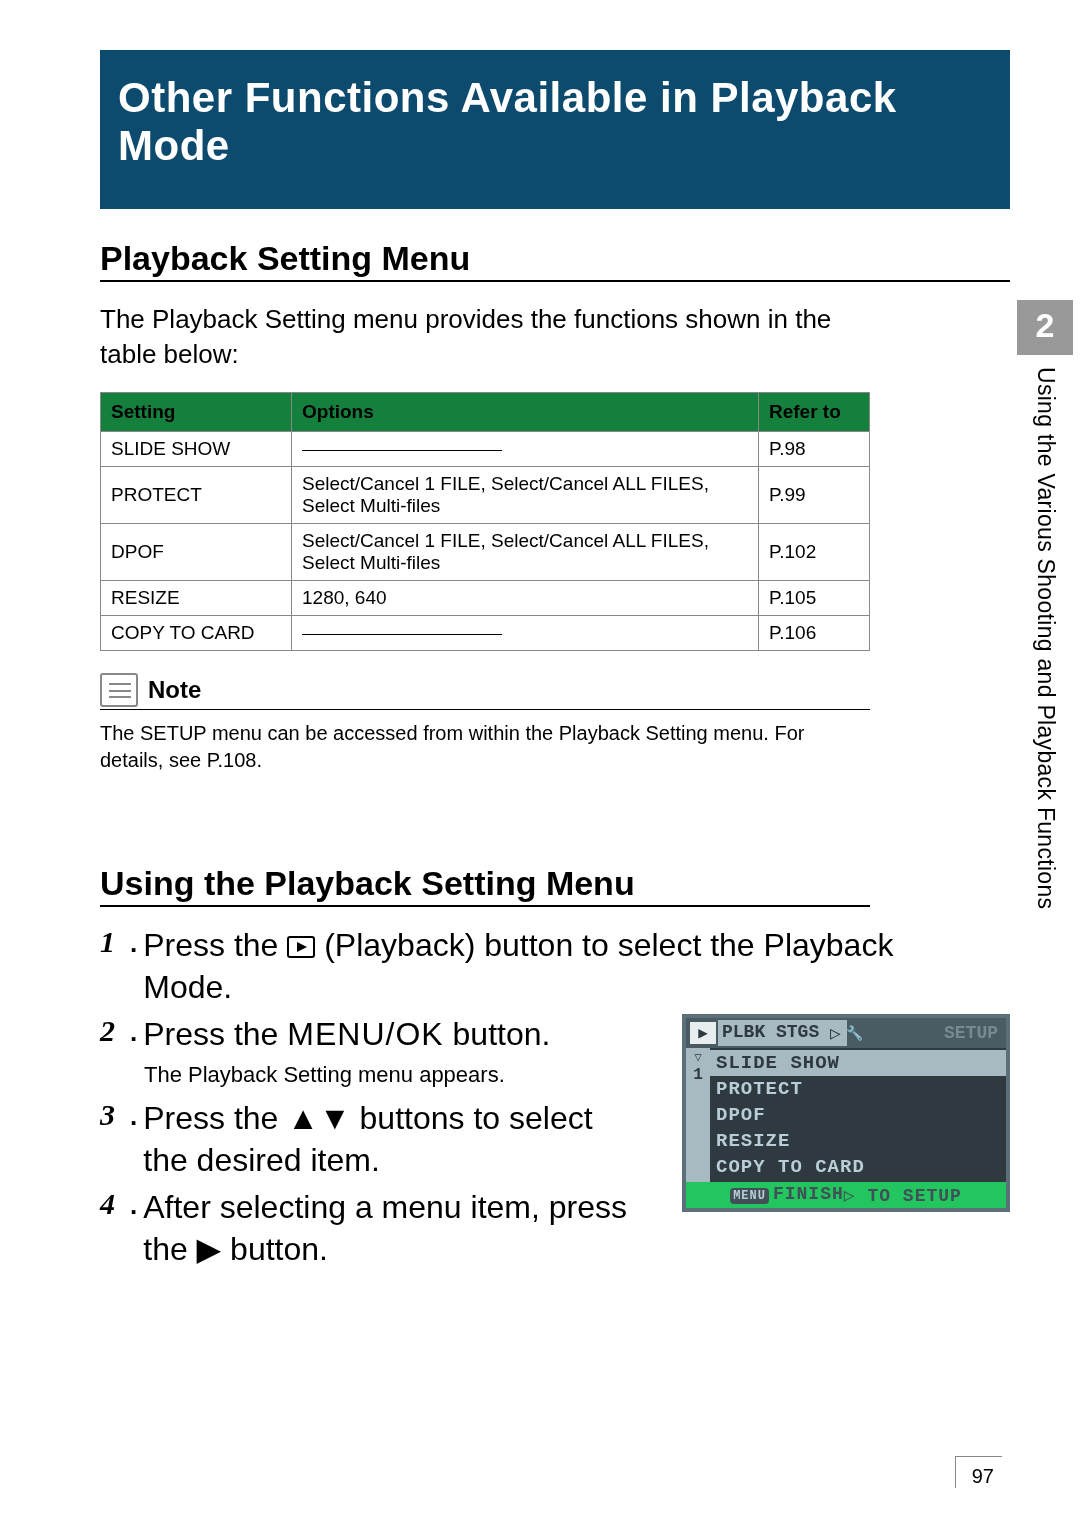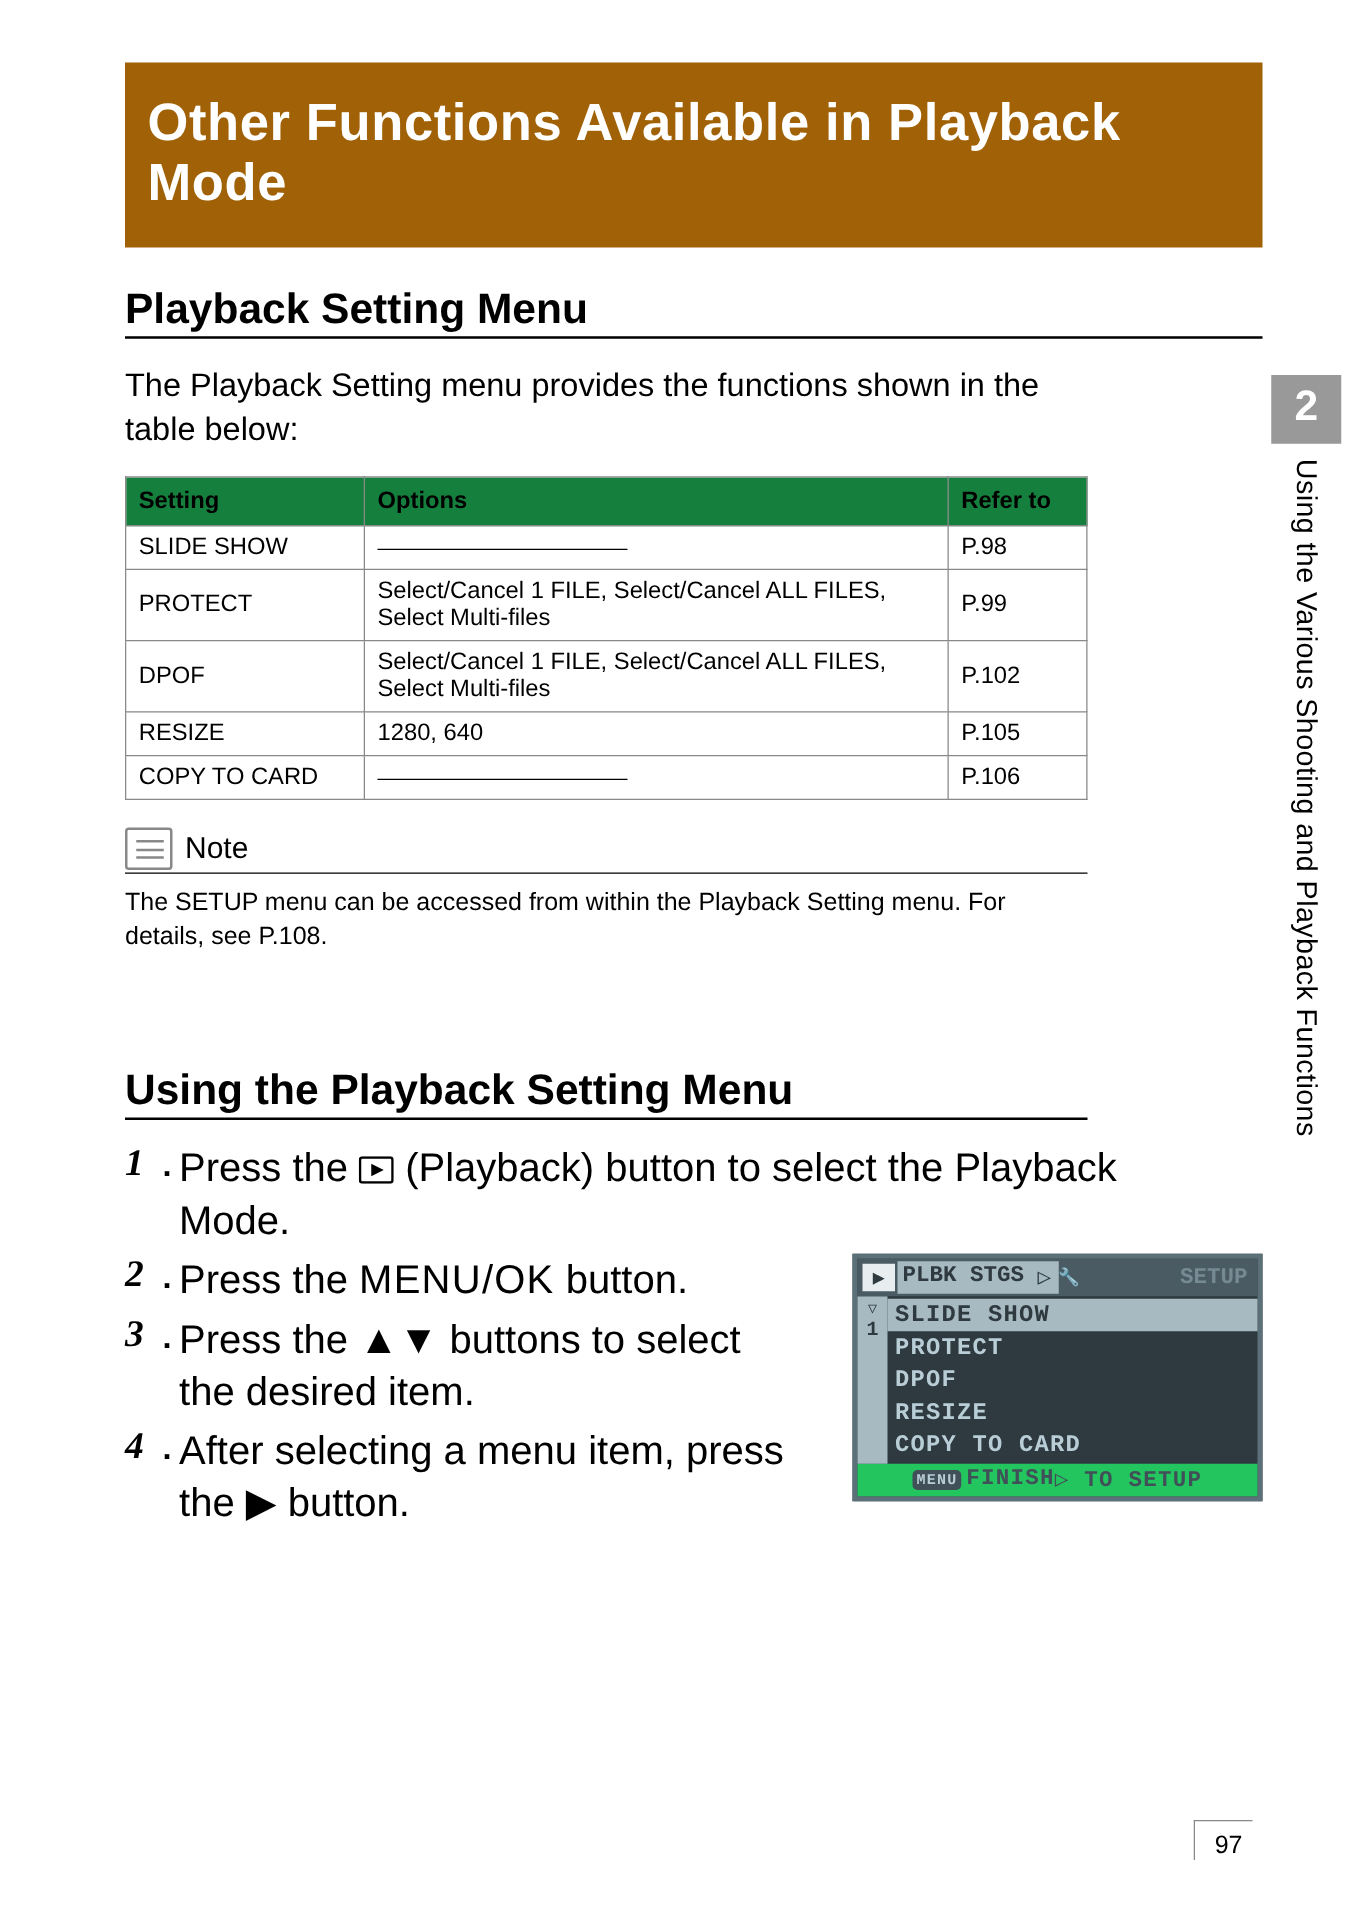--- a/index.html
+++ b/index.html
@@ -13,25 +13,25 @@
     color: #000;
   }
   .page {
     padding: 50px 70px 40px 100px;
     box-sizing: border-box;
     width: 100%;
     height: 100%;
     position: relative;
   }
   .title-banner {
-    background: #a16207;
+    background: #0c4a6e;
     color: #fff;
     font-weight: 900;
     font-size: 42px;
-    padding: 24px 18px 28px 18px;
+    padding: 24px 18px 39px 18px;
     letter-spacing: 0.5px;
     font-family: Arial Black, Arial, sans-serif;
   }
   h2.section {
     font-family: Arial Black, Arial, sans-serif;
     font-weight: 900;
     font-size: 34px;
     margin: 30px 0 6px 0;
     border-bottom: 2px solid #000;
     padding-bottom: 2px;
@@ -89,21 +89,21 @@
     content: "";
     position: absolute;
     left: 7px;
     right: 5px;
     height: 2px;
     background: #888;
   }
   .note-icon::before { top: 8px; }
   .note-icon::after { top: 15px; box-shadow: 0 6px 0 #888; }
   .note-label {
-    font-weight: normal;
+    font-weight: bold;
     font-size: 24px;
   }
   .note-text {
     font-size: 20px;
     line-height: 1.35;
     margin: 10px 0 0 0;
     max-width: 770px;
   }
   .steps-area {
     margin-top: 18px;
@@ -359,20 +359,21 @@
 
     <div class="steps-with-screen">
       <div class="steps-col">
         <div class="step">
           <span class="num">2</span>
           <span class="dot">.</span>
           <span class="txt">
             <span>Press the </span><span style="font-family: Arial; letter-spacing:1px;">MENU/OK</span><span> button.</span>
           </span>
         </div>
+        <div class="sub">The Playback Setting menu appears.</div>
 
         <div class="step">
           <span class="num">3</span>
           <span class="dot">.</span>
           <span class="txt">
             <span>Press the </span><span>▲▼</span><span> buttons to select the desired item.</span>
           </span>
         </div>
 
         <div class="step">

